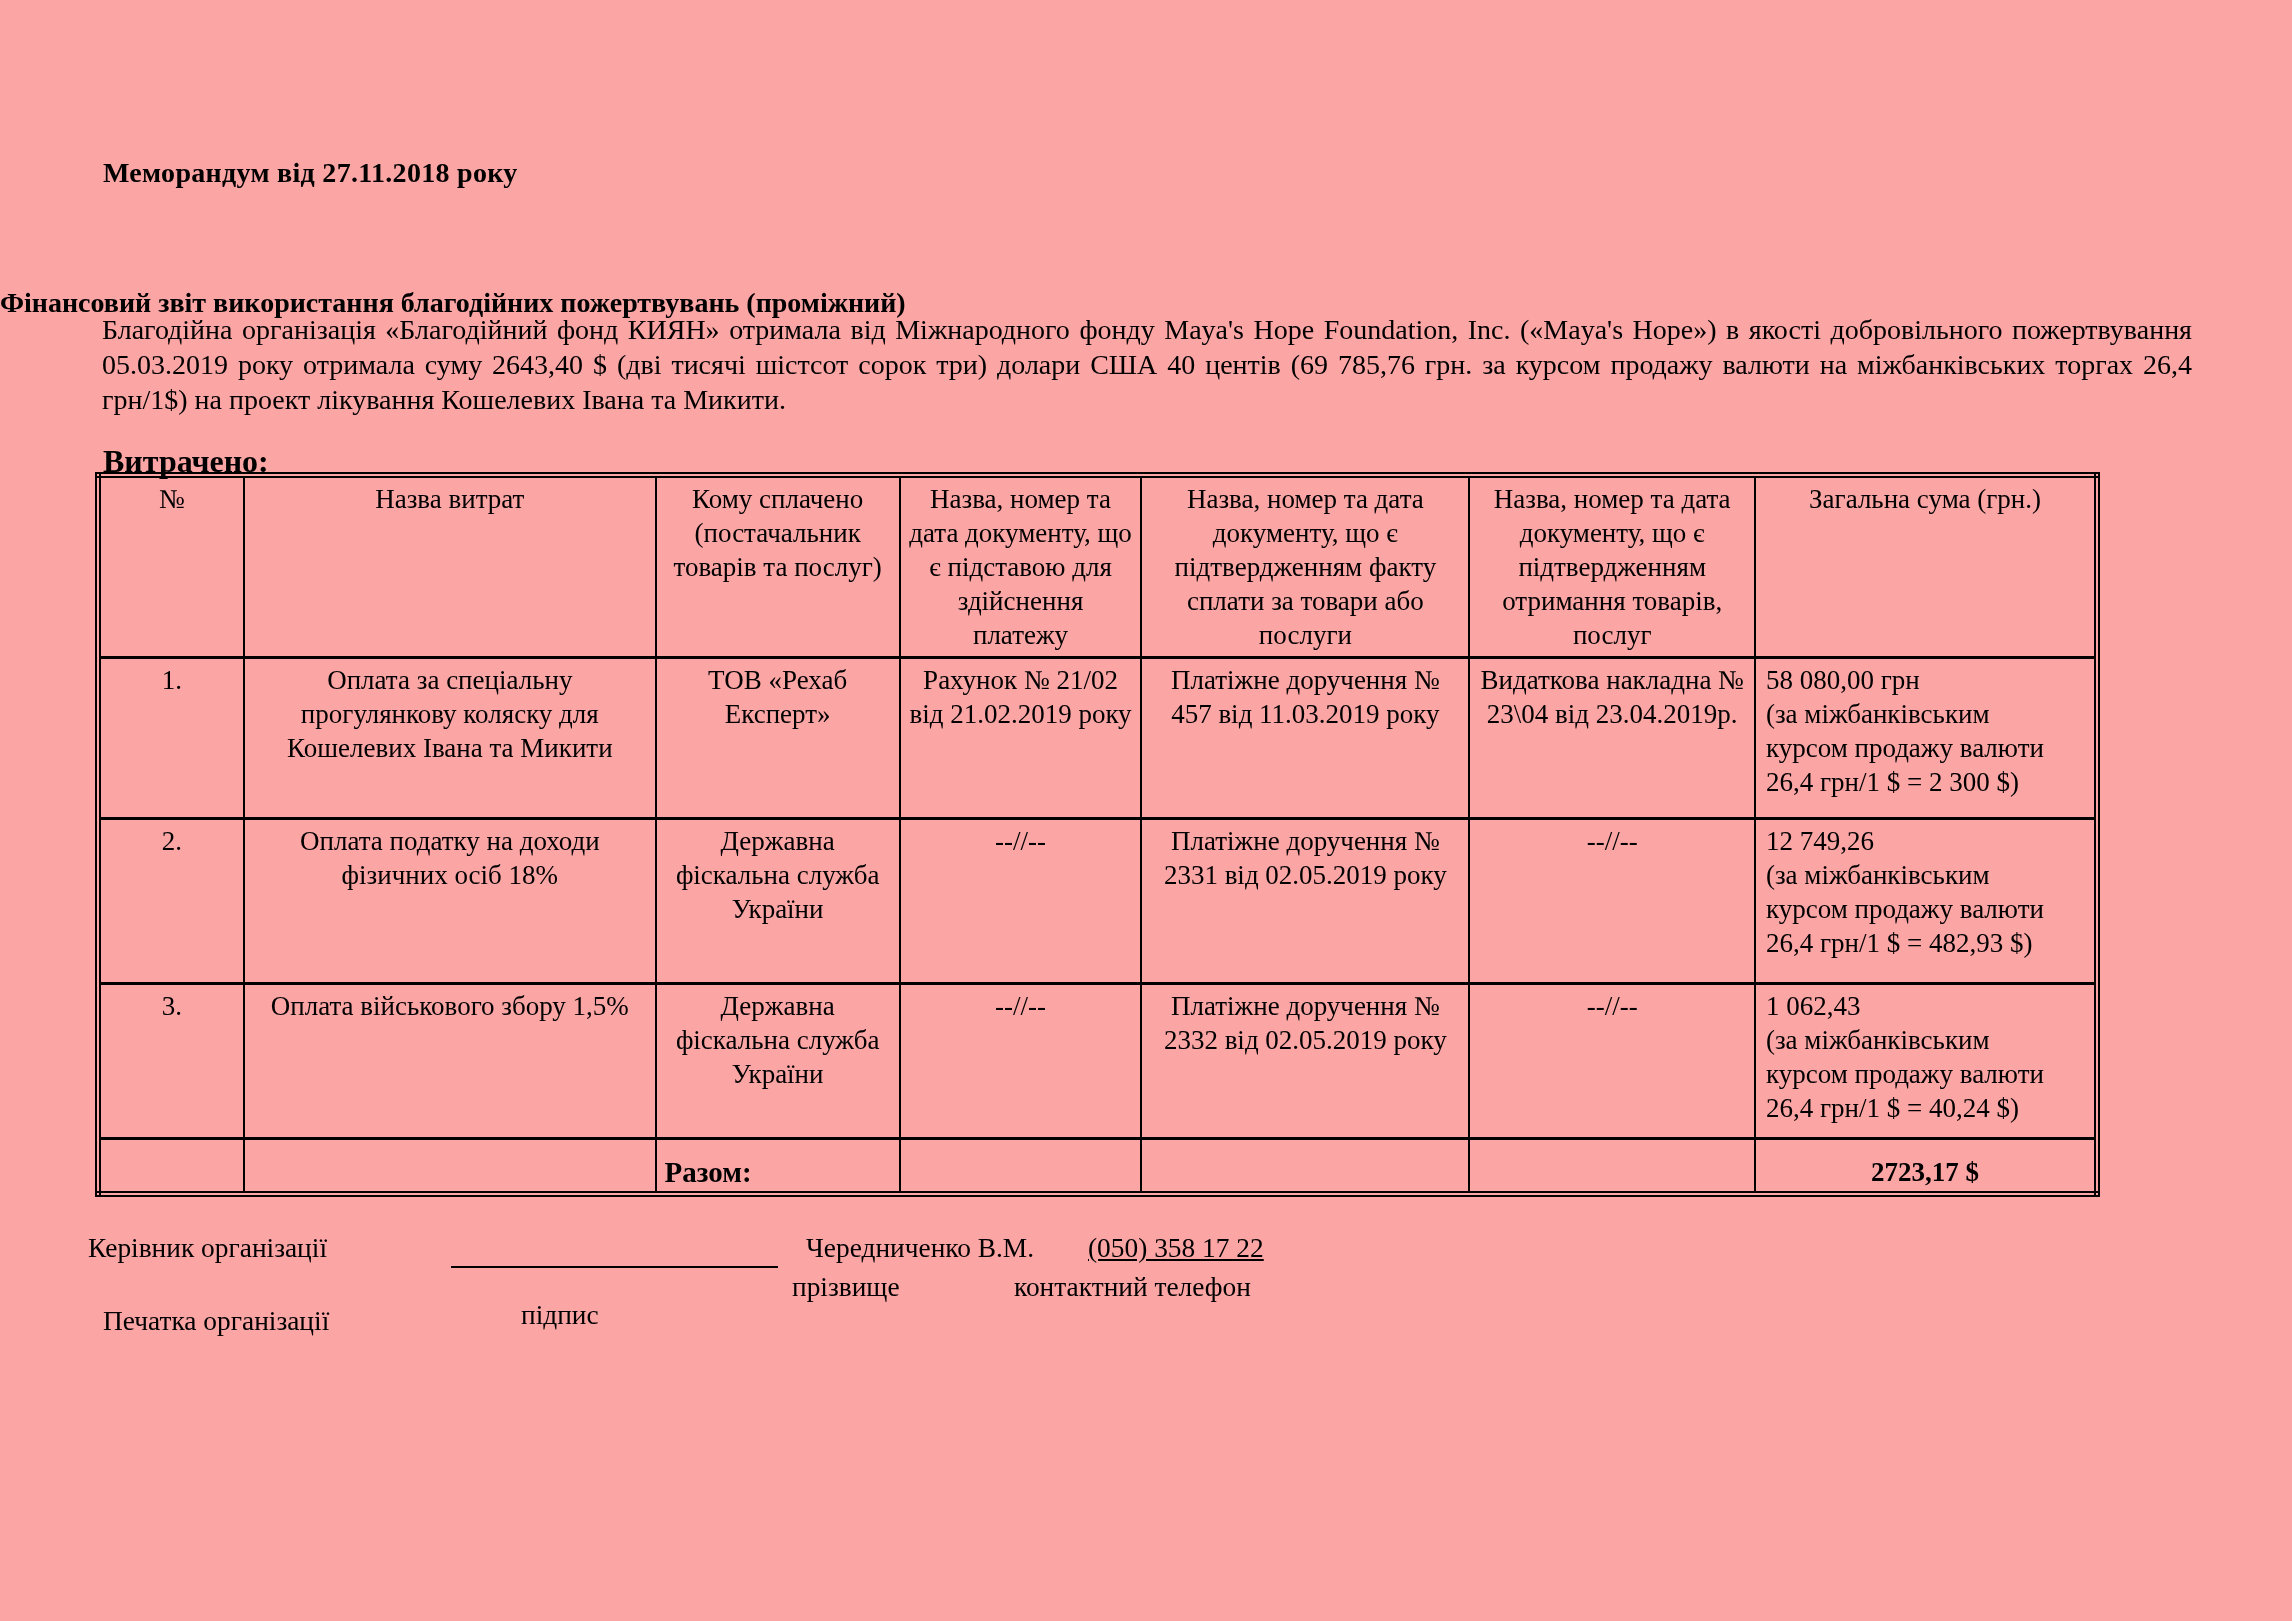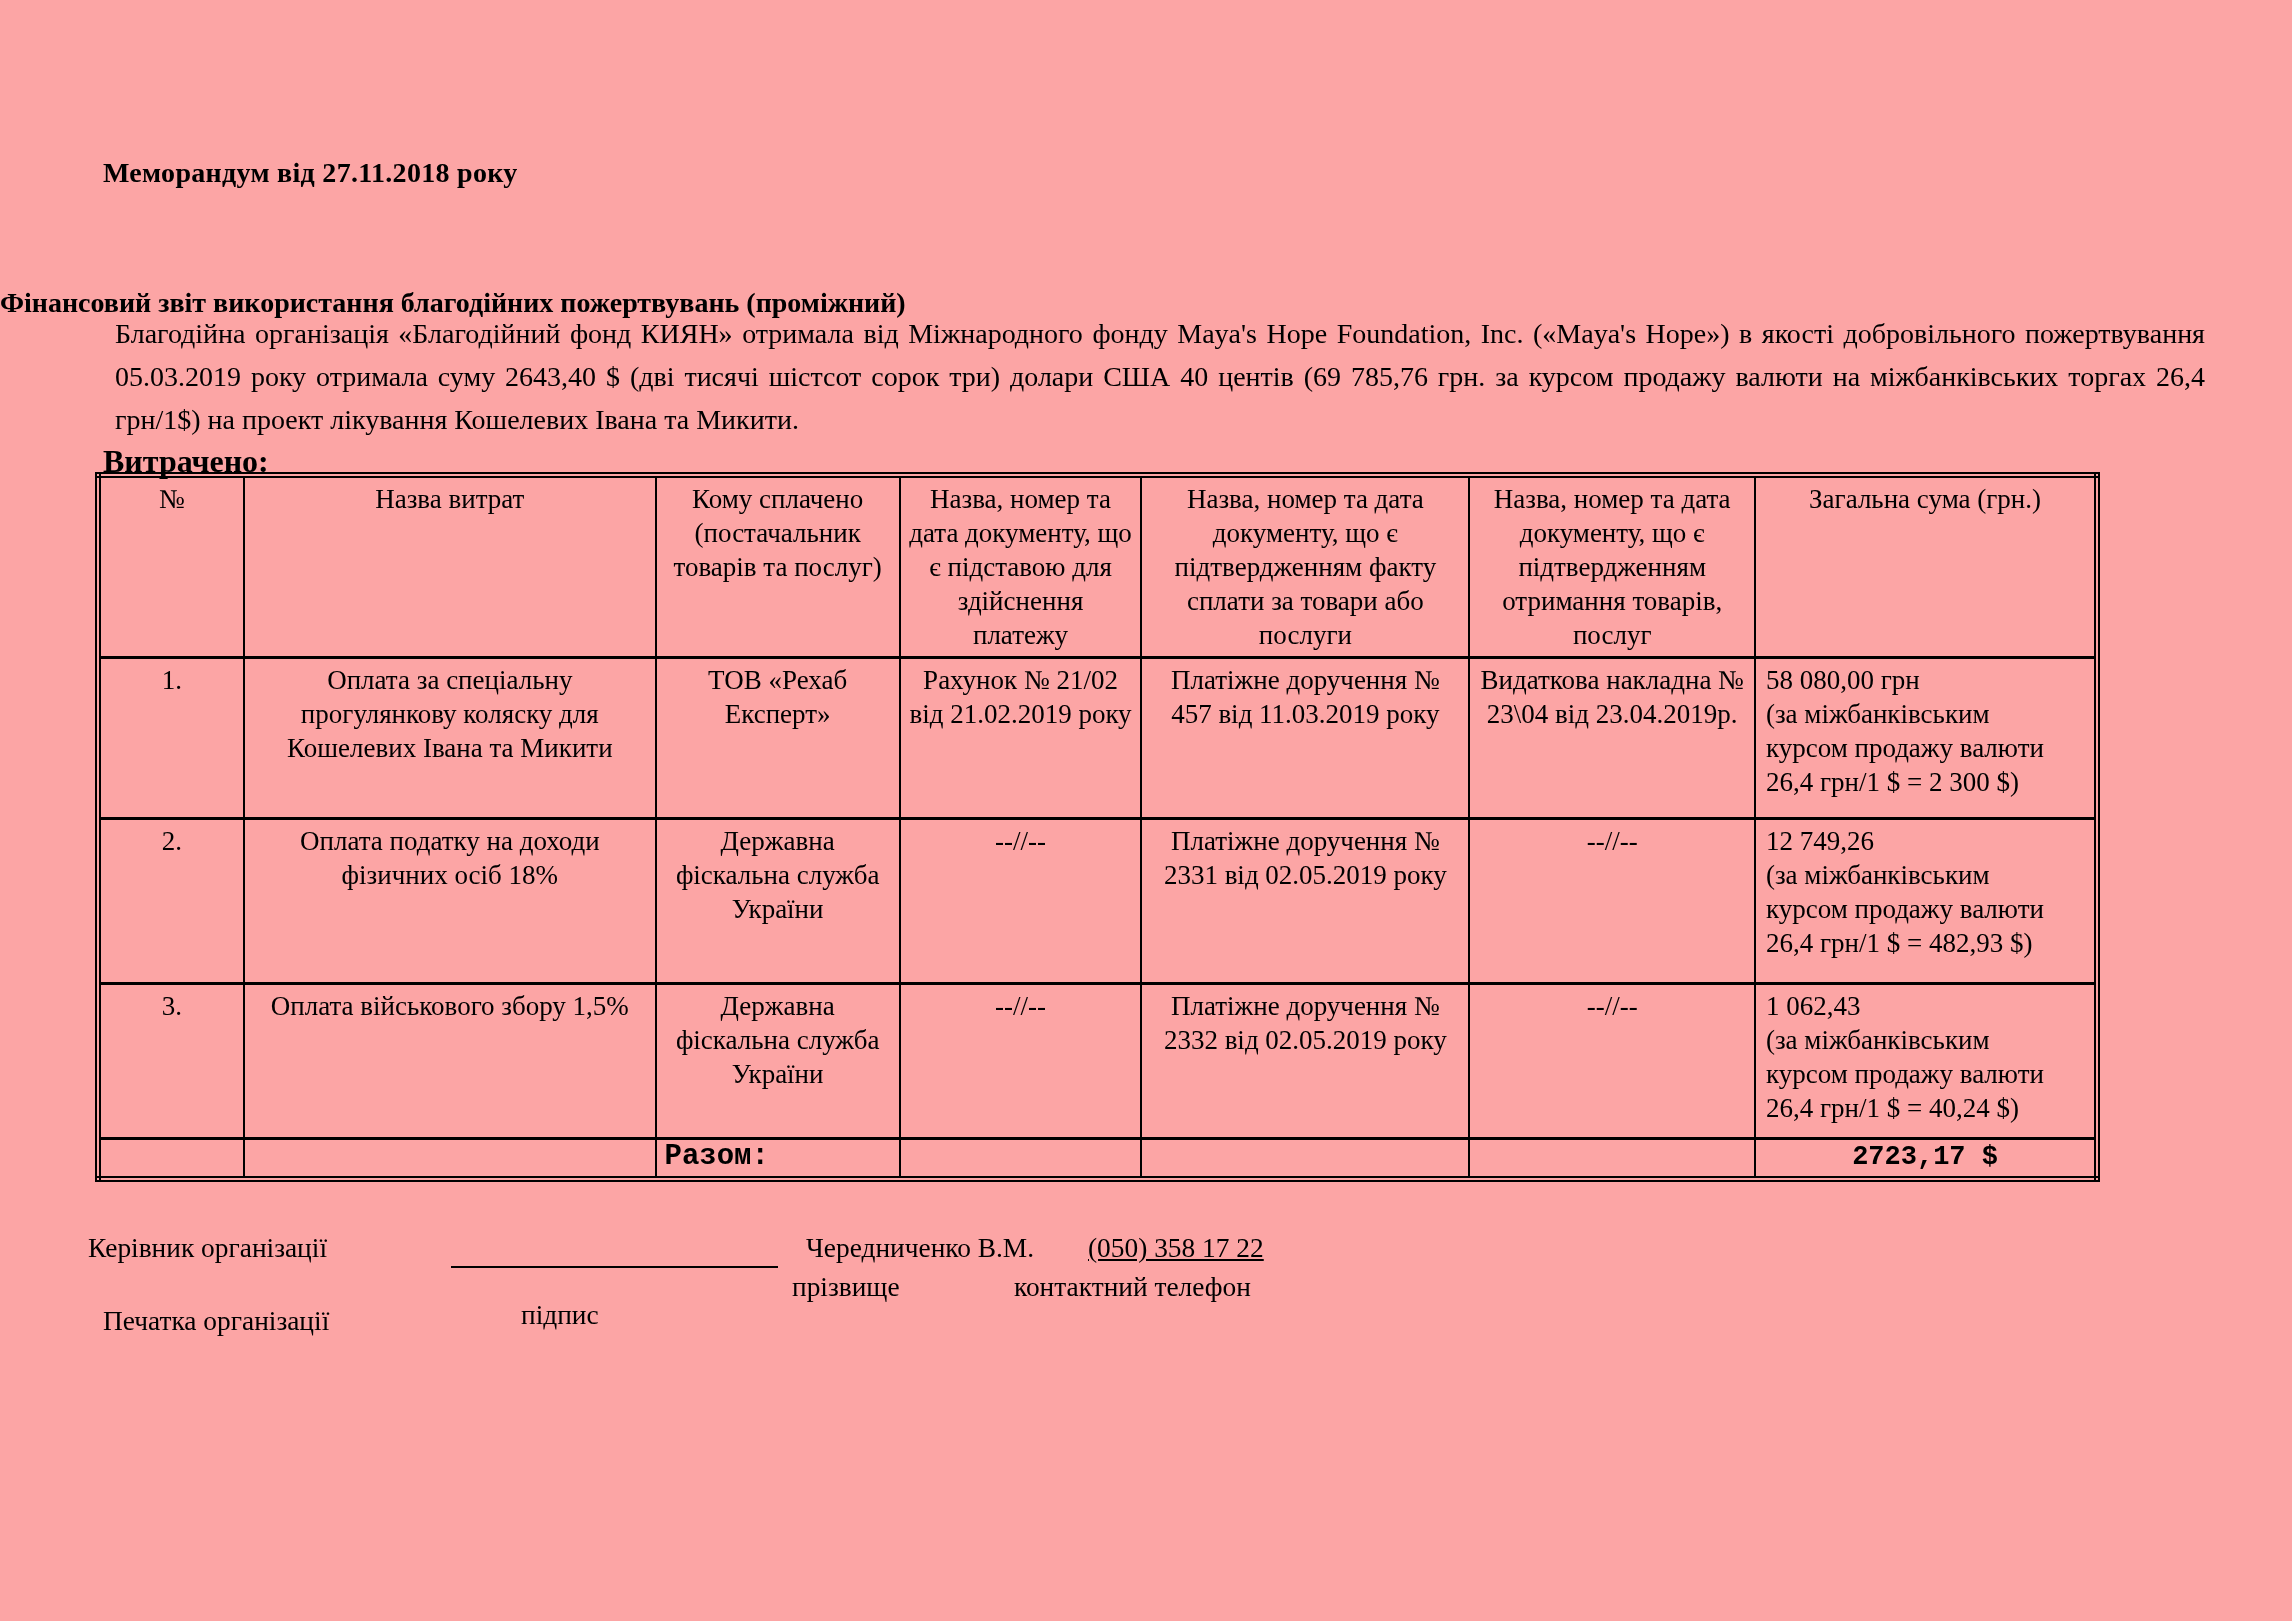--- a/index.html
+++ b/index.html
@@ -28,25 +28,25 @@
     position: absolute;
     left: 0;
     top: 255px;
     width: 2293px;
     font-size: 28px;
     font-weight: bold;
     margin-top: 32px;
   }
   .intro-paragraph {
     position: absolute;
-    left: 115px;
+    left: 102px;
     top: 312px;
     width: 2090px;
     font-size: 28px;
-    line-height: 43px;
+    line-height: 35px;
     text-align: justify;
   }
   .spent-label {
     position: absolute;
     left: 103px;
     top: 443px;
     font-size: 32px;
     font-weight: bold;
   }
   table.expenses {
@@ -76,23 +76,22 @@
   table.expenses tr.total-row { height: 39px; }
   table.expenses td.col-sum {
     text-align: left;
     padding-left: 9.8px;
     padding-right: 27.4px;
   }
   table.expenses td.col-sum .amount,
   table.expenses td.col-sum .amount-note { display: block; }
   table.expenses tr.total-row td {
     vertical-align: middle;
-    padding-top: 0;
+    padding-top: 15px;
     padding-bottom: 2px;
-    font-family: Liberation Mono, monospace;
   }
   table.expenses tr.total-row td.razom-cell {
     text-align: left;
     font-weight: bold;
     font-size: 29px;
   }
   table.expenses tr.total-row td.total-cell {
     text-align: center;
     font-weight: bold;
   }

